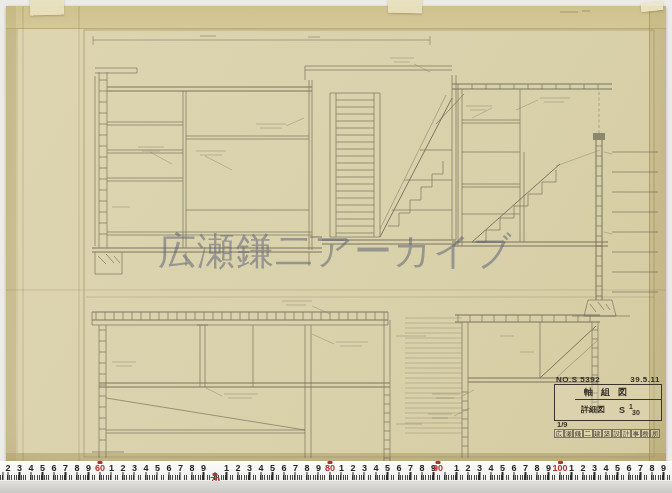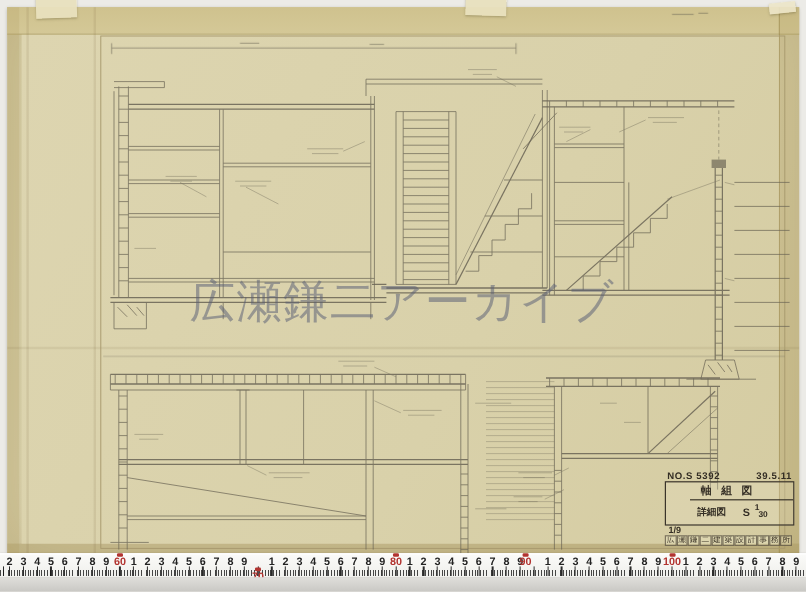--- a/index.html
+++ b/index.html
@@ -32,21 +32,21 @@
   
   svg.drawing{position:absolute;left:0;top:0;z-index:3;pointer-events:none;}
   
   .watermark{
     position:absolute;left:158px;top:206px;z-index:4;
     font-family:"DejaVu Serif","Liberation Serif",serif;
     font-size:38px;font-weight:500;letter-spacing:1px;
     color:rgba(88,94,116,.52);white-space:nowrap;margin-top:20px;
   }
   
-  .title-block{position:absolute;left:554px;top:392px;width:108px;height:64px;z-index:5;color:#332d24;}
+  .title-block{position:absolute;left:554px;top:375px;width:108px;height:64px;z-index:5;color:#332d24;}
   .tb-no{display:flex;justify-content:space-between;font-size:8px;font-weight:bold;
     padding:0 2px;height:9px;line-height:9px;letter-spacing:.5px;}
   .tb-box{box-sizing:border-box;border:1.4px solid #3a342a;height:37px;background:rgba(235,228,198,.25);padding-left:20px;}
   .tb-row1{box-sizing:border-box;height:15px;border-bottom:1.2px solid #3a342a;
     font-size:9px;font-weight:bold;letter-spacing:8px;padding-left:9px;line-height:15px;}
   .tb-row2{height:19px;display:flex;align-items:center;font-size:8px;font-weight:bold;padding-left:6px;}
   .tb-scale{margin-left:14px;display:flex;align-items:center;font-size:9px;}
   .tb-frac{display:inline-block;margin-left:5px;font-size:7px;line-height:6px;text-align:center;}
   .tb-frac .num{display:block;transform:translateX(-3px);}
   .tb-frac .den{display:block;transform:translateX(2px);}

